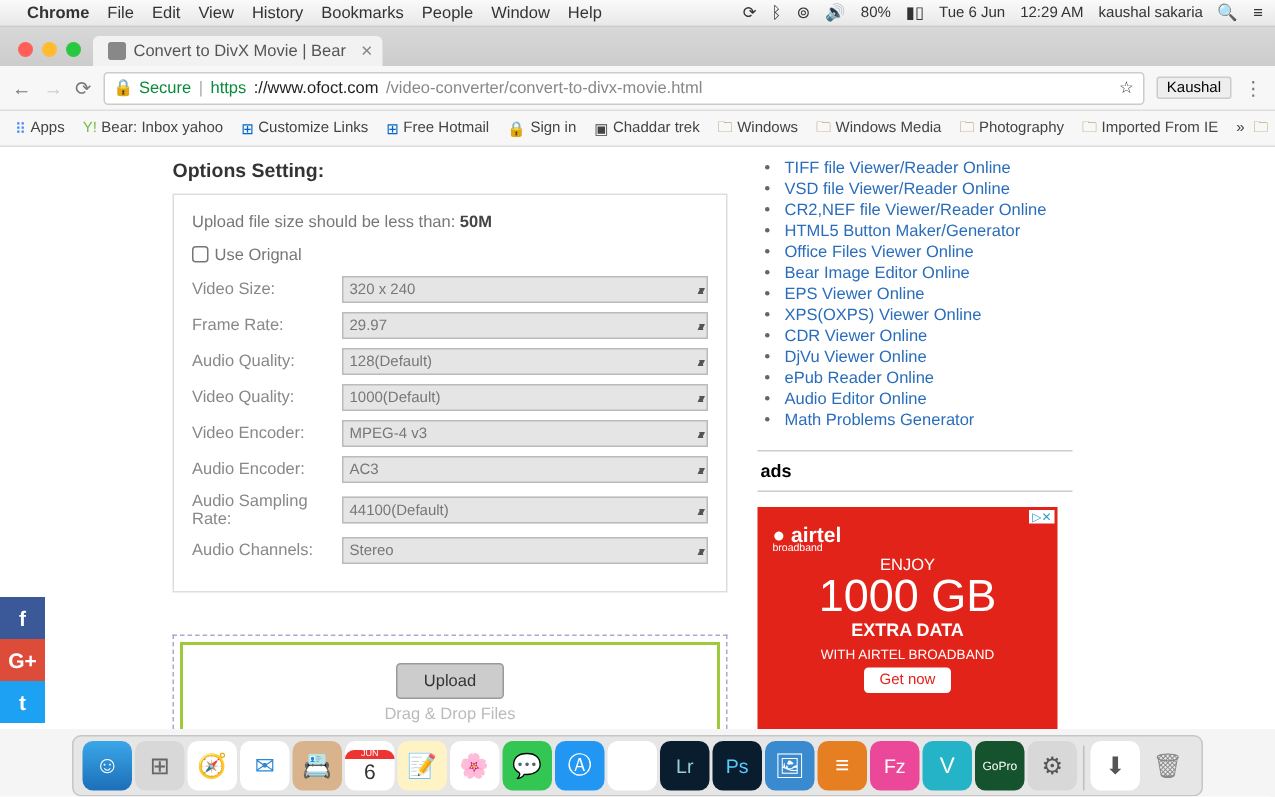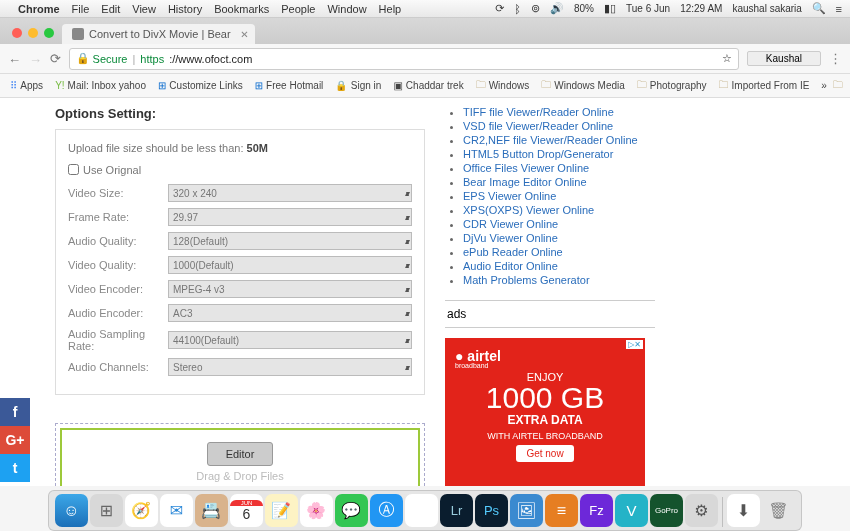--- a/index.html
+++ b/index.html
@@ -13,47 +13,47 @@
 .tabbar{height:26px;display:flex;align-items:flex-end;padding-left:8px;background:linear-gradient(#d8d8d8,#cccccc)}
 .traffic{display:flex;gap:6px;align-items:center;padding:0 8px 6px 4px}
 .tl{width:10px;height:10px;border-radius:50%}
 .tl.r{background:#ff5f57}.tl.y{background:#febc2e}.tl.g{background:#28c840}
 .tab{background:#f2f2f2;border-radius:4px 4px 0 0;padding:4px 24px 4px 10px;font-size:11px;color:#555;display:flex;align-items:center;gap:5px;position:relative;max-width:210px}
 .tab .x{position:absolute;right:6px;font-size:10px;color:#888}
 .urlbar{height:30px;background:#f7f7f7;display:flex;align-items:center;padding:0 8px;gap:8px;border-bottom:1px solid #ddd}
 .navb{color:#777;font-size:13px;cursor:pointer}
 .addr{flex:1;height:22px;border:1px solid #ccc;border-radius:3px;background:#fff;display:flex;align-items:center;padding:0 6px;font-size:11px;color:#333;gap:5px}
 .secure{color:#0a8a3a;display:flex;align-items:center;gap:3px;font-size:11px}
-.user{background:#eee;border:1px solid #ccc;border-radius:2px;padding:1px 18px;font-size:10px}
+.user{background:#eee;border:1px solid #ccc;border-radius:2px;padding:1px 6px;font-size:10px}
 .bmbar{height:24px;background:#f7f7f7;border-bottom:1px solid #ddd;display:flex;align-items:center;padding:0 10px;font-size:10px;color:#444;gap:12px;overflow:hidden}
 .bmbar .bi{display:flex;align-items:center;gap:3px;white-space:nowrap}
 .bmbar .folder{color:#a58a4a}
 .bmbar .right{margin-left:auto}
 .page{background:#fff;height:388px;overflow:hidden;position:relative;display:flex}
-.content{margin-left:55px;width:610px;display:flex;gap:20px;padding-top:8px}
+.content{margin-left:115px;width:610px;display:flex;gap:20px;padding-top:8px}
 .main{width:370px}
 .side{width:210px;font-size:11px}
 .opts-title{font-size:13px;font-weight:bold;color:#333;margin-bottom:8px}
 .opts-box{border:1px solid #ddd;padding:12px;color:#777;font-size:11px}
 .hint{margin-bottom:10px}
 .hint b{color:#444}
 .chk{display:flex;align-items:flex-start;gap:4px;margin-bottom:8px}
 .chk input{width:11px;height:11px}
 .frow{display:flex;align-items:center;margin-bottom:6px}
 .flabel{width:100px;font-size:11px;color:#888}
 .fsel{flex:1;height:18px;border:1px solid #bbb;background:#e5e5e5;font-size:10px;padding:0 4px;display:flex;align-items:center;justify-content:space-between}
 .fsel .arr{font-size:8px;color:#555;letter-spacing:-3px}
 .upload-area{margin-top:28px;border:1px dashed #aac;padding:4px}
 .upload-inner{border:2px solid #9dc93a;padding:12px;text-align:center}
 .upload-btn{display:inline-block;background:#ccc;border:1px solid #999;border-radius:3px;padding:5px 18px;font-size:11px;color:#333;cursor:pointer}
 .drag-txt{color:#bbb;font-size:11px;margin-top:4px}
 .side ul{list-style:disc;padding-left:18px;color:#666}
 .side ul li{margin-bottom:2px}
 .side ul li a{color:#2a6dbb;text-decoration:none;font-size:11px}
-.ads-hdr{border-top:1px solid #ccc;border-bottom:1px solid #ccc;padding:6px 2px;font-size:12px;font-weight:normal;margin:14px 0 10px}
+.ads-hdr{border-top:1px solid #ccc;border-bottom:1px solid #ccc;padding:6px 2px;font-size:12px;font-weight:bold;margin:14px 0 10px}
 .ad{background:#e2231a;color:#fff;width:200px;height:168px;position:relative;padding:10px;text-align:center}
 .ad .logo{font-size:14px;font-weight:bold;text-align:left}
 .ad .sub{font-size:7px;text-align:left;margin-top:-2px}
 .ad .enjoy{font-size:11px;margin-top:2px}
 .ad .big{font-size:30px;font-weight:normal;line-height:1}
 .ad .extra{font-size:12px;font-weight:bold}
 .ad .with{font-size:9px;margin-top:4px}
 .ad .plans{font-size:9px;margin-top:8px}
 .ad .getbtn{background:#fff;color:#e2231a;border-radius:3px;padding:3px 10px;font-size:10px;display:inline-block;margin-top:4px;cursor:pointer}
 .ad .adch{position:absolute;top:2px;right:2px;background:#fff;color:#39c;font-size:8px;padding:0 2px}
@@ -112,33 +112,34 @@
     <span class="navb" style="color:#ccc">→</span>
     <span class="navb">⟳</span>
     <div class="addr">
       <span class="secure">
           <span>🔒</span>
           <span>Secure</span>
         </span>
       <span style="color:#aaa">|</span>
       <span style="color:#0a8a3a">https</span>
         <span style="color:#222">://www.ofoct.com</span>
+        <span style="color:#888">/video-converter/convert-to-divx-movie.html</span>
       <span style="margin-left:auto">☆</span>
     </div>
     <span class="user">Kaushal</span>
     <span class="navb">⋮</span>
   </div>
   <div class="bmbar">
     <span class="bi">
         <span style="color:#4285f4">⠿</span>
         <span>Apps</span>
       </span>
     <span class="bi">
         <span style="color:#7b4">Y!</span>
-        <span>Mail: Inbox yahoo</span>
+        <span>Bear: Inbox yahoo</span>
       </span>
     <span class="bi">
         <span style="color:#06c">⊞</span>
         <span>Customize Links</span>
       </span>
     <span class="bi">
         <span style="color:#06c">⊞</span>
         <span>Free Hotmail</span>
       </span>
     <span class="bi">
@@ -239,33 +240,33 @@
                 <div class="fsel">
                   <span>Stereo</span>
                   <span class="arr">▴▾</span>
                 </div>
               </div>
             </div>
         </div>
 
         <div class="upload-area">
           <div class="upload-inner">
-            <span class="upload-btn">Editor</span>
+            <span class="upload-btn">Upload</span>
             <div class="drag-txt">Drag &amp; Drop Files</div>
           </div>
         </div>
 
       </div>
 
       <div class="side">
         <ul id="sidelinks">
             <li><a>TIFF file Viewer/Reader Online</a></li>
             <li><a>VSD file Viewer/Reader Online</a></li>
             <li><a>CR2,NEF file Viewer/Reader Online</a></li>
-            <li><a>HTML5 Button Drop/Generator</a></li>
+            <li><a>HTML5 Button Maker/Generator</a></li>
             <li><a>Office Files Viewer Online</a></li>
             <li><a>Bear Image Editor Online</a></li>
             <li><a>EPS Viewer Online</a></li>
             <li><a>XPS(OXPS) Viewer Online</a></li>
             <li><a>CDR Viewer Online</a></li>
             <li><a>DjVu Viewer Online</a></li>
             <li><a>ePub Reader Online</a></li>
             <li><a>Audio Editor Online</a></li>
             <li><a>Math Problems Generator</a></li>
           </ul>
@@ -296,21 +297,21 @@
     <div class="di" style="background:#fff;color:#333;font-size:14px;flex-direction:column"><div style="background:#e33;color:#fff;font-size:6px;width:100%;text-align:center;border-radius:6px 6px 0 0">JUN</div>6</div>
     <div class="di" style="background:#fdf3c4;color:#b8a254">📝</div>
     <div class="di" style="background:#fff">🌸</div>
     <div class="di" style="background:#33c653">💬</div>
     <div class="di" style="background:#2196f3">Ⓐ</div>
     <div class="di" style="background:#fff">◉</div>
     <div class="di" style="background:#0a1d2e;color:#9cd;font-size:13px">Lr</div>
     <div class="di" style="background:#0a1d2e;color:#5cf;font-size:13px">Ps</div>
     <div class="di" style="background:#3a8ad0">🖼</div>
     <div class="di" style="background:#e67e22">≡</div>
-    <div class="di" style="background:#6d28d9;font-size:13px">Fz</div>
+    <div class="di" style="background:#ec4899;font-size:13px">Fz</div>
     <div class="di" style="background:#24b3c7;font-size:15px">V</div>
     <div class="di" style="background:#14532d;font-size:8px">GoPro</div>
     <div class="di" style="background:#d8d8d8;color:#555">⚙</div>
     <div class="sep"></div>
     <div class="di" style="background:#fff;color:#555">⬇</div>
     <div class="di" style="background:transparent;color:#888">🗑</div>
   </div>
 </div>
 
 </body></html>

